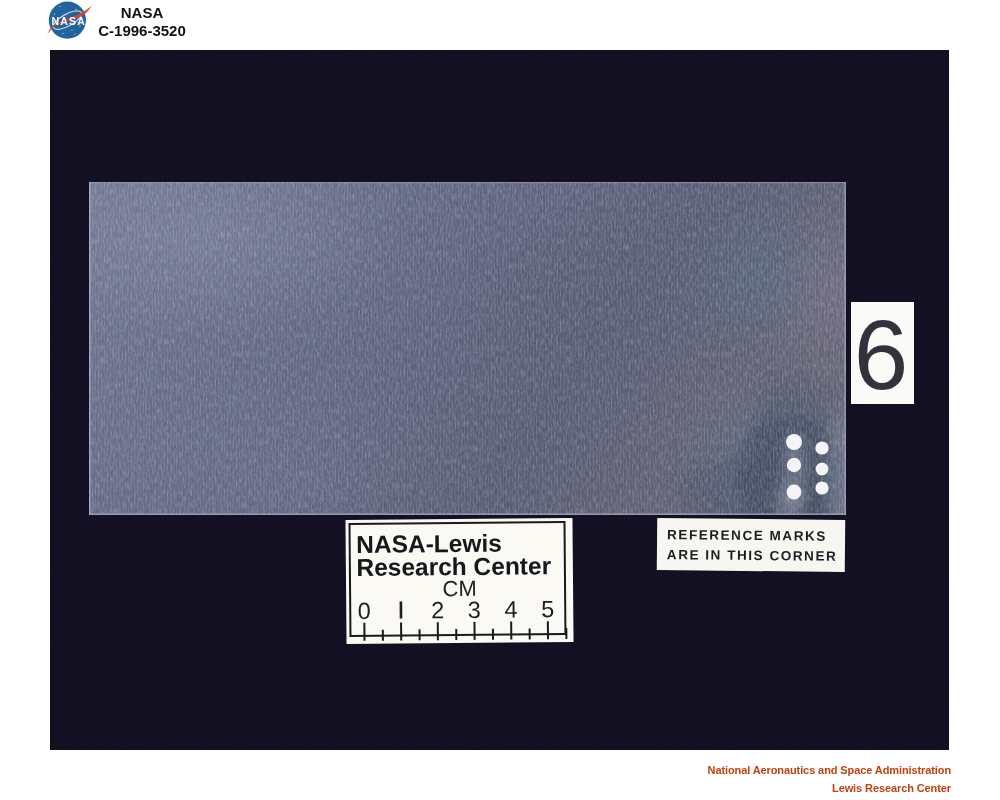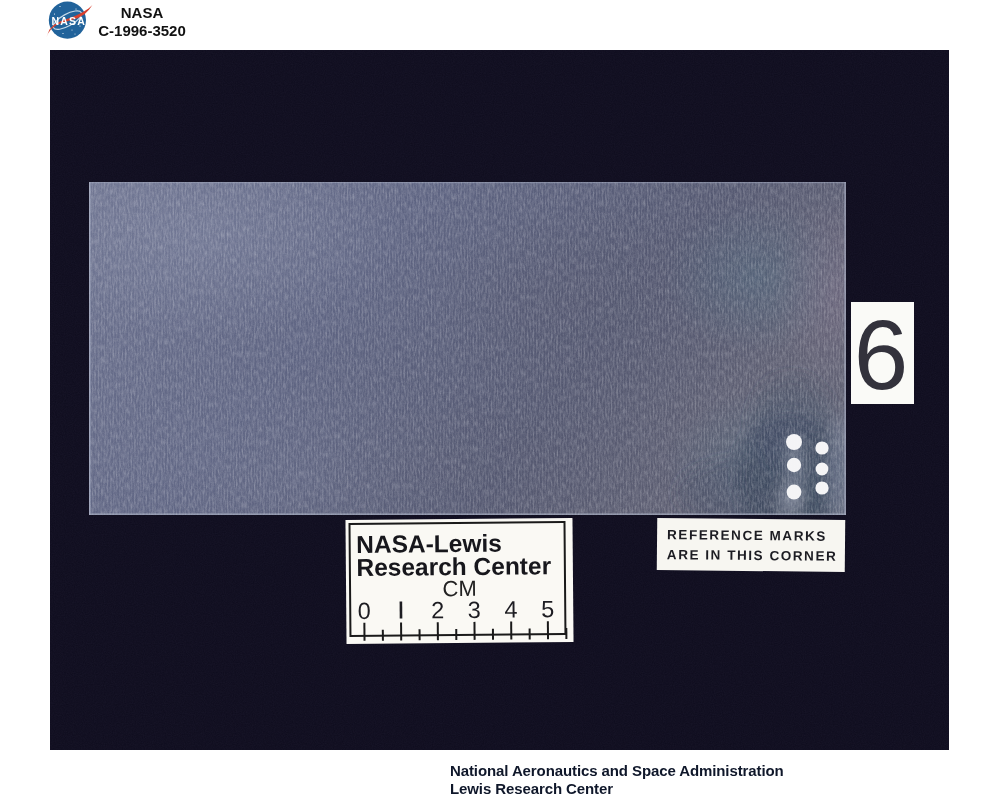--- a/index.html
+++ b/index.html
@@ -156,13 +156,13 @@
       <line x1="219.9" y1="110" x2="219.9" y2="121"></line>
     </g>
   </svg>
 </div>
 
 <div class="abs" style="left:657px;top:519px;width:188px;height:52px;background:#f7f6f1;transform:rotate(0.55deg);">
 
   <div style="position:absolute;left:10px;top:6.5px;font-size:13.5px;font-weight:bold;color:#1c1c22;line-height:20.5px;letter-spacing:1.55px;">REFERENCE MARKS<br>ARE IN THIS CORNER</div>
 </div>
 
-<div class="abs" style="left:450px;top:762px;width:501px;text-align:left;font-size:15px;font-weight:bold;color:#0f172a;line-height:17.5px;letter-spacing:-0.1px;">National Aeronautics and Space Administration<br>Lewis Research Center</div>
+<div class="abs" style="left:450px;top:762px;width:501px;text-align:right;font-size:11px;font-weight:bold;color:#c2410c;line-height:17.5px;letter-spacing:-0.1px;">National Aeronautics and Space Administration<br>Lewis Research Center</div>
 
 </body></html>

